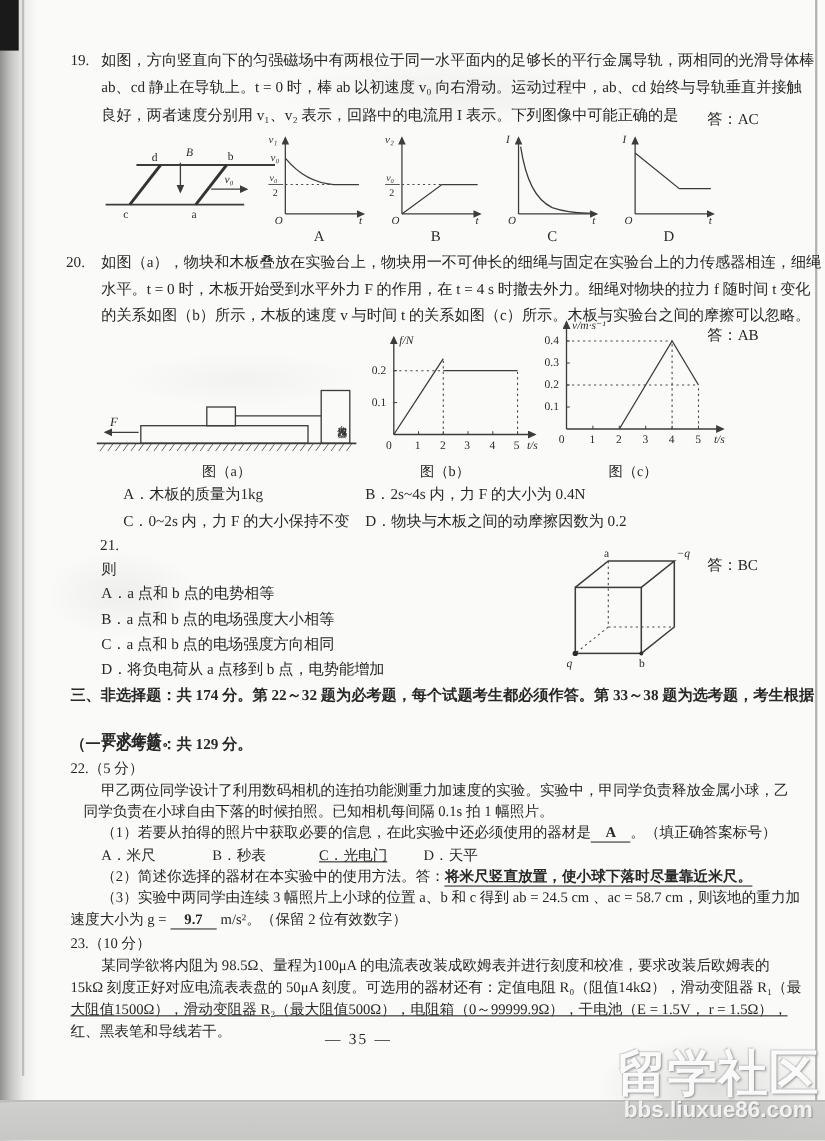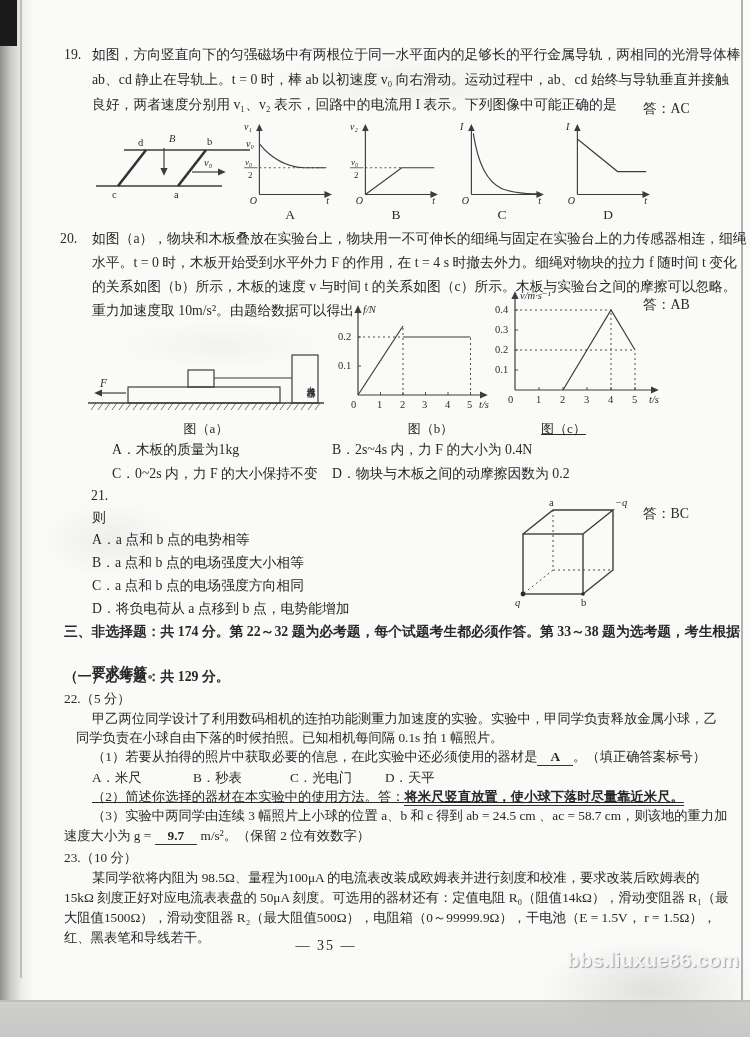--- a/index.html
+++ b/index.html
@@ -127,21 +127,20 @@
 
   <div class="glabel" style="left:240px;top:207px;">A</div>
   <div class="glabel" style="left:346px;top:207px;">B</div>
   <div class="glabel" style="left:452px;top:207px;">C</div>
   <div class="glabel" style="left:558px;top:207px;">D</div>
 
   <div class="line" style="left:60px;top:232px;">20.</div>
   <div class="line" style="left:92px;top:232px;">如图（a），物块和木板叠放在实验台上，物块用一不可伸长的细绳与固定在实验台上的力传感器相连，细绳</div>
   <div class="line" style="left:92px;top:256px;">水平。t = 0 时，木板开始受到水平外力 F 的作用，在 t = 4 s 时撤去外力。细绳对物块的拉力 f 随时间 t 变化</div>
   <div class="line" style="left:92px;top:280px;">的关系如图（b）所示，木板的速度 v 与时间 t 的关系如图（c）所示。木板与实验台之间的摩擦可以忽略。</div>
-  <div class="line" style="left:92px;top:304px;">重力加速度取 10m/s²。由题给数据可以得出</div>
   <div class="ans" style="left:643px;top:296px;">答：AB</div>
 
   <svg style="left:86px;top:327px;" width="240" height="88" viewBox="0 0 240 88">
     <line class="ln" x1="2" y1="76" x2="238" y2="76" style="stroke-width:1.5"></line>
     <g>
       <path class="ln" style="stroke-width:0.7" d="M10,76 l-5,7 M17,76 l-5,7 M24,76 l-5,7 M31,76 l-5,7 M38,76 l-5,7 M45,76 l-5,7 M52,76 l-5,7 M59,76 l-5,7 M66,76 l-5,7 M73,76 l-5,7 M80,76 l-5,7 M87,76 l-5,7 M94,76 l-5,7 M101,76 l-5,7 M108,76 l-5,7 M115,76 l-5,7 M122,76 l-5,7 M129,76 l-5,7 M136,76 l-5,7 M143,76 l-5,7 M150,76 l-5,7 M157,76 l-5,7 M164,76 l-5,7 M171,76 l-5,7 M178,76 l-5,7 M185,76 l-5,7 M192,76 l-5,7 M199,76 l-5,7 M206,76 l-5,7 M213,76 l-5,7 M220,76 l-5,7 M227,76 l-5,7 M234,76 l-5,7"></path>
     </g>
     <rect class="ln" x="42" y="60" width="152" height="16"></rect>
     <rect class="ln" x="102" y="43" width="26" height="17"></rect>
     <line class="ln" x1="128" y1="51" x2="206" y2="51"></line>
@@ -189,22 +188,22 @@
     <text x="25" y="118">0</text>
     <text x="53" y="118">1</text>
     <text x="77" y="118">2</text>
     <text x="101" y="118">3</text>
     <text x="125" y="118">4</text>
     <text x="149" y="118">5</text>
     <text class="it" x="166" y="118">t/s</text>
   </svg>
 
   <div class="caption" style="left:86px;top:420px;width:240px;">图（a）</div>
-  <div class="caption" style="left:348px;top:420px;width:165px;font-family:Liberation Serif, serif;">图（b）</div>
-  <div class="caption" style="left:471px;top:420px;width:185px;text-decoration:underline;">图（c）</div>
+  <div class="caption" style="left:322px;top:420px;width:165px;font-family:Liberation Serif, serif;">图（b）</div>
+  <div class="caption" style="left:483px;top:420px;width:185px;">图（c）</div>
 
   <div class="line" style="left:112px;top:443px;">A．木板的质量为1kg</div>
   <div class="line" style="left:332px;top:443px;">B．2s~4s 内，力 F 的大小为 0.4N</div>
   <div class="line" style="left:112px;top:467px;">C．0~2s 内，力 F 的大小保持不变</div>
   <div class="line" style="left:332px;top:467px;">D．物块与木板之间的动摩擦因数为 0.2</div>
 
   <div class="line" style="left:64px;top:489px;margin-left:27px;">21.</div>
   <div class="line" style="left:92px;top:511px;">则</div>
   <div class="ans" style="left:643px;top:505px;">答：BC</div>
   <div class="line" style="left:92px;top:533px;">A．a 点和 b 点的电势相等</div>
@@ -231,40 +230,41 @@
   <div class="line dense" style="left:64px;top:692px;">22.（5 分）</div>
   <div class="line dense" style="left:92px;top:712px;">甲乙两位同学设计了利用数码相机的连拍功能测重力加速度的实验。实验中，甲同学负责释放金属小球，乙</div>
   <div class="line dense" style="left:76px;top:731px;">同学负责在小球自由下落的时候拍照。已知相机每间隔 0.1s 拍 1 幅照片。</div>
 
   <div class="line dense" style="left:92px;top:750px;">
     <span>（1）若要从拍得的照片中获取必要的信息，在此实验中还必须使用的器材是</span><span class="blank">A</span><span>。（填正确答案标号）</span>
   </div>
 
   <div class="line dense" style="left:92px;top:771px;">A．米尺</div>
   <div class="line dense" style="left:193px;top:771px;">B．秒表</div>
-  <div class="line dense" style="left:290px;top:771px;">C．光电门</div>
+  <div class="line dense" style="left:290px;top:771px;text-decoration:underline;">C．光电门</div>
   <div class="line dense" style="left:385px;top:771px;">D．天平</div>
 
-  <div class="line dense" style="left:92px;top:790px;text-decoration:underline;">
+  <div class="line dense" style="left:92px;top:790px;">
     <span>（2）简述你选择的器材在本实验中的使用方法。答：</span><span class="ul-ans">将米尺竖直放置，使小球下落时尽量靠近米尺。</span>
   </div>
 
   <div class="line dense" style="left:92px;top:809px;">（3）实验中两同学由连续 3 幅照片上小球的位置 a、b 和 c 得到 ab = 24.5 cm 、ac = 58.7 cm，则该地的重力加</div>
   <div class="line dense" style="left:64px;top:829px;">
     <span>速度大小为 g = </span><span class="blank">9.7</span><span> m/s²。（保留 2 位有效数字）</span>
   </div>
 
   <div class="line dense" style="left:64px;top:851px;">23.（10 分）</div>
   <div class="line dense" style="left:92px;top:871px;">某同学欲将内阻为 98.5Ω、量程为100μA 的电流表改装成欧姆表并进行刻度和校准，要求改装后欧姆表的</div>
   <div class="line dense" style="left:64px;top:891px;">15kΩ 刻度正好对应电流表表盘的 50μA 刻度。可选用的器材还有：定值电阻 R₀（阻值14kΩ），滑动变阻器 R₁（最</div>
-  <div class="line dense" style="left:64px;top:911px;">大阻值1500Ω），滑动变阻器 R₂（最大阻值500Ω），电阻箱（0～99999.9Ω），干电池（E = 1.5V， r = 1.5Ω），</div>
+  <div class="line dense" style="left:64px;top:911px;text-decoration:underline;">大阻值1500Ω），滑动变阻器 R₂（最大阻值500Ω），电阻箱（0～99999.9Ω），干电池（E = 1.5V， r = 1.5Ω），</div>
   <div class="line dense" style="left:64px;top:931px;">红、黑表笔和导线若干。</div>
 
   <div class="pagenum">— 35 —</div>
 
   <div class="edge-bottom"></div>
   <div class="bottom-strip"></div>
   <div class="wm-fog"></div>
   <div class="wm">
+    <div class="wm-title">留学社区</div>
     <div class="wm-site">bbs.liuxue86.com</div>
   </div>
 
 </div>
 
 </body></html>

